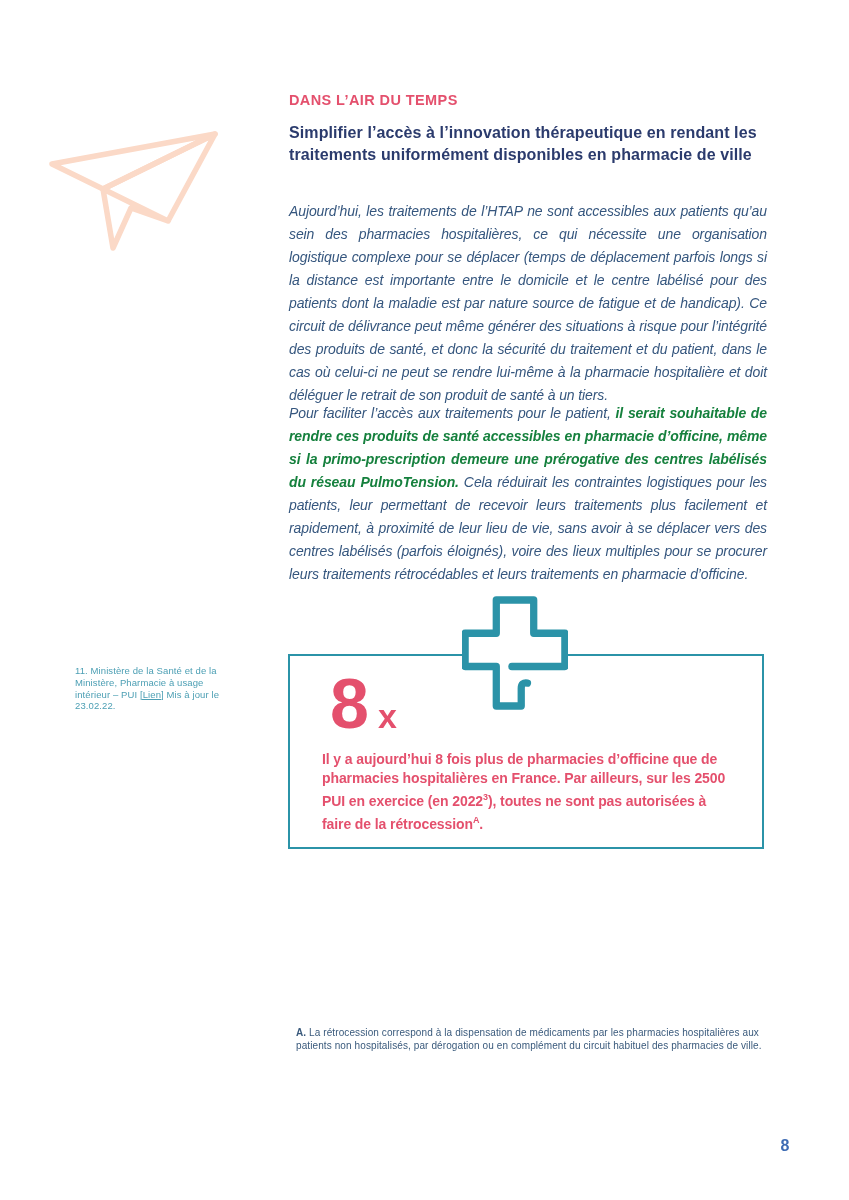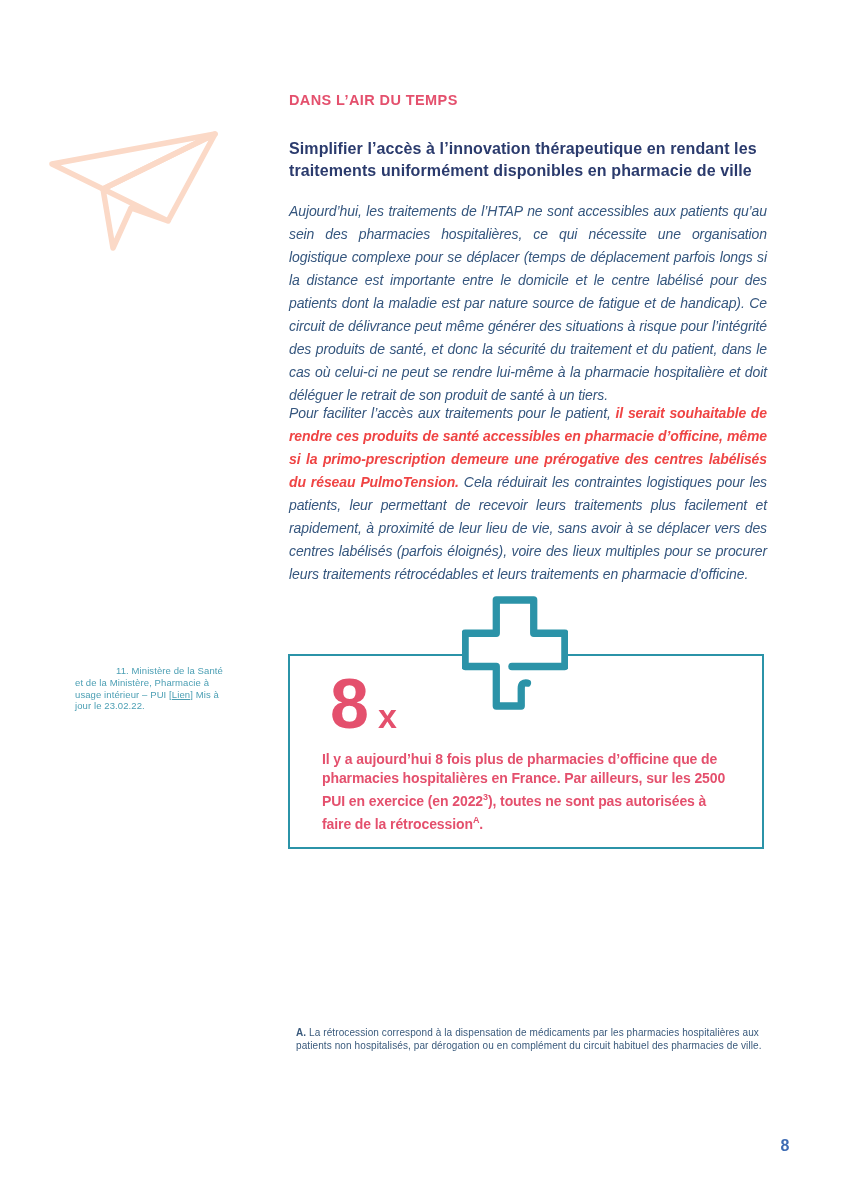--- a/index.html
+++ b/index.html
@@ -9,38 +9,38 @@
   }
   
   .plane{position:absolute;left:40px;top:118px;}
   
   .kicker{
     position:absolute;left:289px;top:92px;width:480px;
     color:#E4506D;font-size:14.5px;font-weight:bold;letter-spacing:.4px;
   }
   
   .title{
-    position:absolute;left:289px;top:138px;width:500px;
+    position:absolute;left:289px;top:122px;width:500px;
     color:#2B3B6D;font-size:16px;font-weight:bold;line-height:21.5px;letter-spacing:.1px;
   }
   
   .para{
     position:absolute;left:289px;width:478px;
     color:#35567E;font-size:14px;line-height:23px;letter-spacing:-.1px;
     text-align:justify;hyphens:auto;font-style:italic;
   }
   .para-1{top:200px;}
   .para-2{top:402px;}
-  .hl{color:#ef4444;font-weight:bold;}
+  .hl{color:#15803d;font-weight:bold;}
   
   .sidenote{
     position:absolute;left:75px;top:665px;width:150px;
     color:#4C9FB4;font-size:9.5px;line-height:11.8px;letter-spacing:.1px;
   }
-  .sidenote .num{font-weight:normal;margin-left:41px;}
+  .sidenote .num{font-weight:normal;}
   .sidenote .link{text-decoration:underline;cursor:pointer;color:#4C9FB4;}
   
   .statbox{
     position:absolute;left:288px;top:654px;width:472px;height:191px;
     border:2px solid #2B93A8;background:#ffffff;
   }
   .cross{position:absolute;left:462px;top:596px;z-index:2;}
   .bignum-row{
     position:absolute;left:330px;top:668px;z-index:3;
     display:flex;align-items:baseline;color:#E4506D;

